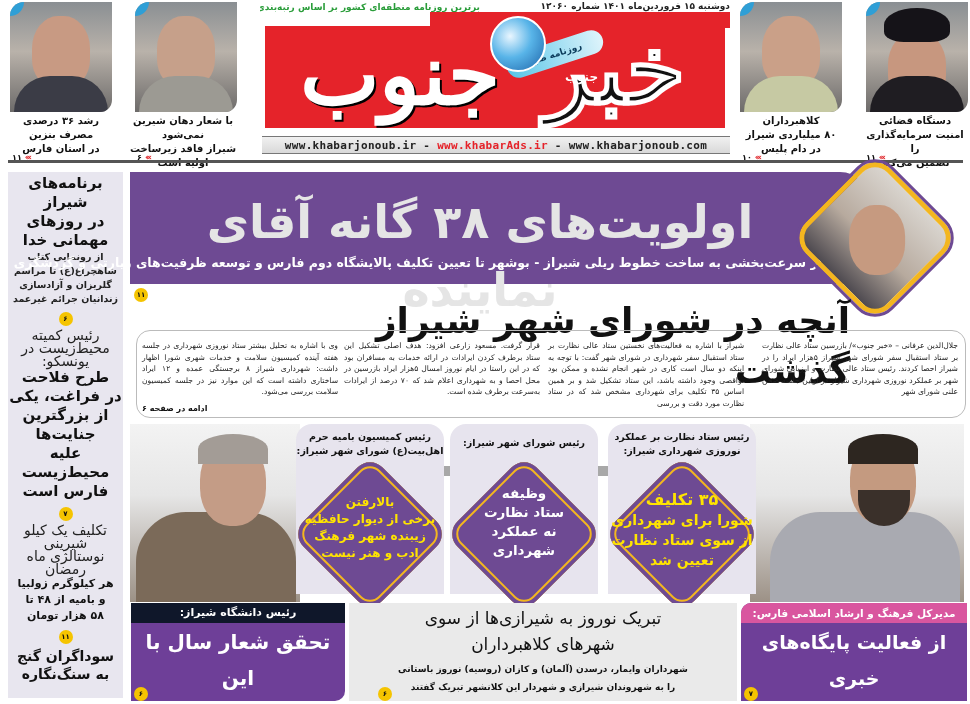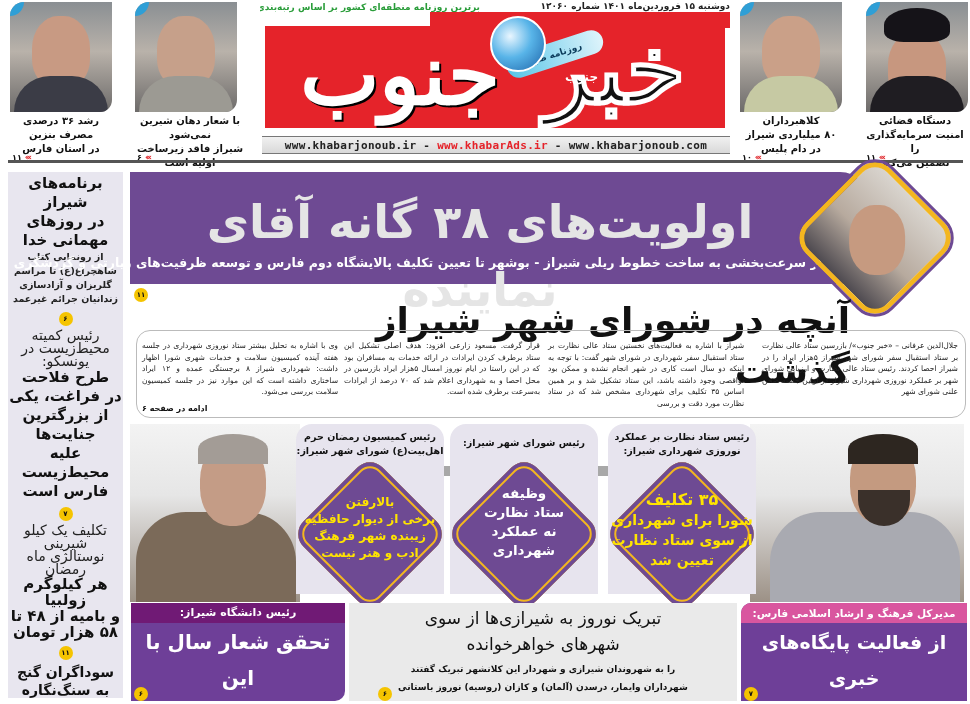--- a/index.html
+++ b/index.html
@@ -88,21 +88,21 @@
   .masthead-rule { position: absolute; left: 8px; top: 160px; width: 955px; height: 3px; background: #555; }
 
   
   .sidebar {
     position: absolute; left: 8px; top: 172px; width: 115px; height: 526px;
     background: #e8e6ef; text-align: center; padding-top: 2px;
   }
   .sb-head { font-size: 15px; font-weight: bold; line-height: 19px; color: #111; }
   .sb-sub { font-size: 9.5px; font-weight: bold; line-height: 14px; color: #222; }
   .sb-kicker { font-size: 14px; line-height: 13px; color: #222; }
-  .sb-mid { font-size: 15px; font-weight: bold; line-height: 16px; color: #111; }
+  .sb-mid { font-size: 11px; font-weight: bold; line-height: 16px; color: #111; }
   .badge {
     display: inline-block; width: 14px; height: 14px; border-radius: 50%;
     background: #f5c400; color: #111; font-size: 7px; font-weight: bold; line-height: 14px; text-align: center;
     margin: 3px 0;
   }
 
   
   .banner {
     position: absolute; left: 130px; top: 172px; width: 700px; height: 112px;
     background: #6e4a93;
@@ -175,21 +175,21 @@
   .person-photo .hair { position: absolute; width: 70px; height: 30px; border-radius: 50% 50% 0 0; }
   .person-photo .jacket { position: absolute; bottom: 0; border-radius: 50px 50px 0 0; }
 
   
   .bottom-left {
     position: absolute; left: 131px; top: 603px; width: 214px; height: 98px;
     background: #6e3f98; border-radius: 0 0 10px 0;
   }
   .bottom-left-kicker {
     position: absolute; left: 131px; top: 603px; width: 214px; height: 20px;
-    background: #701a75; color: #fff; font-size: 11px; font-weight: bold; text-align: center; line-height: 20px;
+    background: #0f172a; color: #fff; font-size: 11px; font-weight: bold; text-align: center; line-height: 20px;
   }
   .bottom-left-title {
     position: absolute; left: 131px; top: 624px; width: 214px; text-align: center;
     color: #fff; font-size: 20px; font-weight: bold; line-height: 36px;
   }
   .bottom-mid {
     position: absolute; left: 349px; top: 603px; width: 388px; height: 98px; background: #eaeaea;
   }
   .bottom-mid-title {
     position: absolute; left: 349px; top: 605px; width: 388px; text-align: center;
@@ -227,21 +227,21 @@
 </div>
 <div class="page-ref" style="left:12px; top:152px;">
   <span>۱۱</span>
     <span class="chev">‹‹‹</span>
 </div>
 
 <div class="top-photo" style="left:135px;">
   <div class="face" style="background:#c6a08a;"></div>
     <div class="body" style="background:#9c9a93;"></div>
 </div>
-<div class="top-caption" style="left:135px; top:114px;">
+<div class="top-caption" style="left:128px; top:114px;">
   <div>با شعار دهان شیرین نمی‌شود</div>
   <div>شیراز فاقد زیرساخت</div>
   <div>اولیه است</div>
 </div>
 <div class="page-ref" style="left:137px; top:152px;">
   <span>۶</span>
     <span class="chev">‹‹‹</span>
 </div>
 
 <div class="top-photo" style="left:740px;">
@@ -382,21 +382,21 @@
 <div class="diamond-text white" style="left:449px; top:484px; font-size:13.5px; line-height:19px;">
   <div>وظیفه</div>
   <div>ستاد نظارت</div>
   <div>نه عملکرد</div>
   <div>شهرداری</div>
 </div>
 <div class="card-connector" style="left:440px;"></div>
 
 <div class="card" style="left:296px;"></div>
 <div class="card-head" style="left:296px;">
-  <div>رئیس کمیسیون رمضان حرم</div>
+  <div>رئیس کمیسیون بامیه حرم</div>
   <div>اهل‌بیت(ع) شورای شهر شیراز:</div>
 </div>
 <div class="diamond" style="left:314px; top:478px;"></div>
 <div class="diamond-text" style="left:295px; top:494px; font-size:12px; line-height:17px;">
   <div>بالارفتن</div>
   <div>برخی از دیوار حافظیه</div>
   <div>زیبنده شهر فرهنگ</div>
   <div>ادب و هنر نیست</div>
 </div>
 
@@ -404,25 +404,25 @@
 <div class="bottom-left-kicker">رئیس دانشگاه شیراز:</div>
 <div class="bottom-left-title">
   <div>تحقق شعار سال با این</div>
   <div>بودجه قطره‌چکانی؟</div>
 </div>
 <div class="badge abs" style="left:134px; top:684px;">۶</div>
 
 <div class="bottom-mid"></div>
 <div class="bottom-mid-title">
   <div>تبریک نوروز به شیرازی‌ها از سوی</div>
-  <div>شهرهای خواهرخوانده</div>
+  <div>شهرهای کلاهبرداران</div>
 </div>
 <div class="bottom-mid-sub">
+  <div>شهرداران وایمار، درسدن (آلمان) و کازان (روسیه) نوروز باستانی</div>
   <div>را به شهروندان شیرازی و شهردار این کلانشهر تبریک گفتند</div>
-  <div>شهرداران وایمار، درسدن (آلمان) و کازان (روسیه) نوروز باستانی</div>
 </div>
 <div class="badge abs" style="left:378px; top:684px;">۶</div>
 
 <div class="bottom-right"></div>
 <div class="bottom-right-kicker">مدیرکل فرهنگ و ارشاد اسلامی فارس:</div>
 <div class="bottom-right-title">
   <div>از فعالیت پایگاه‌های خبری</div>
   <div>بدون مجوز جلوگیری شود</div>
 </div>
 <div class="badge abs" style="left:744px; top:684px;">۷</div>

